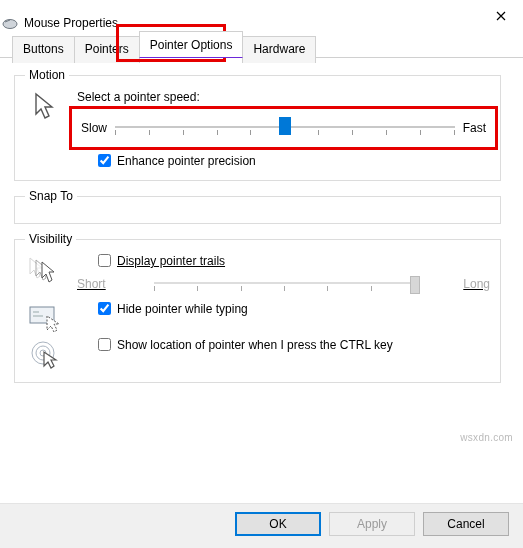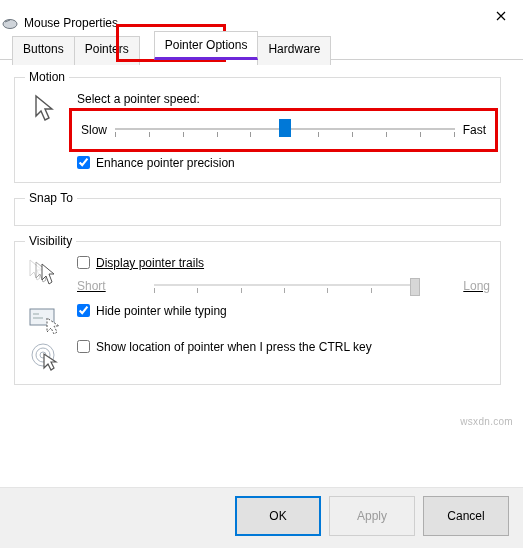--- a/index.html
+++ b/index.html
@@ -5,21 +5,21 @@
   * { box-sizing: border-box; font-family: "Segoe UI", Tahoma, sans-serif; font-size: 12px; }
   body { margin: 0; background: #fff; width: 523px; height: 548px; overflow: hidden; }
   .window { width: 523px; height: 548px; background: #fff; display: flex; flex-direction: column; }
   .titlebar { display: flex; align-items: flex-end; height: 30px; padding: 0 2px; }
   .tb-icon { width: 16px; height: 12px; margin-right: 6px; }
   .tb-title { flex: 1; font-size: 12px; color: #000; }
   .tb-close { width: 40px; height: 28px; display:flex; align-items:center; justify-content:center; cursor:pointer; }
 
   .tabbar { display: flex; padding: 0 12px; border-bottom: 1px solid #d0d0d0; position: relative; }
   .tab { padding: 6px 10px 5px 10px; border: 1px solid #d0d0d0; border-bottom: none; background: #fff; margin-right: -1px; position: relative; top: 1px; cursor:pointer; }
-  .tab.active { background: #fff; top: 1px; border-bottom: 3px solid #6d28d9; z-index: 2; margin-left: 15px; }
+  .tab.active { background: #fff; top: 1px; border-bottom: 1px solid #6d28d9; z-index: 2; }
   .tab.inactive { background: #f5f5f5; top: 6px; padding-top:5px; padding-bottom:4px; }
 
   .red-box-tab { position:absolute; border: 3px solid #e60000; pointer-events:none; }
   .red-box-speed { position:absolute; border: 3px solid #e60000; pointer-events:none; }
 
   .panel { flex: 1; padding: 10px 22px 6px 14px; display:flex; flex-direction:column; gap: 8px; position:relative; }
 
   fieldset { border: 1px solid #dcdcdc; border-radius: 0; padding: 8px 10px 12px 10px; margin: 0; position:relative; }
   legend { padding: 0 4px; color: #000; font-size: 12px; }
 
@@ -31,28 +31,28 @@
   .speed-row { display:flex; align-items:center; gap: 8px; padding: 6px 4px; position:relative; }
   .slider-wrap { flex:1; position:relative; height: 24px; display:flex; align-items:center; }
   .track { position:absolute; left:0; right:0; top:10px; height:2px; background:#c8c8c8; }
   .ticks { position:absolute; left:0; right:0; top:14px; height:6px; display:flex; justify-content:space-between; }
   .ticks span { width:1px; height:5px; background:#999; }
   .thumb { position:absolute; top:1px; width:12px; height:18px; background:#0078d7; transform:translateX(-50%); }
   .thumb::after { content:""; position:absolute; left:0; top:18px; border-left:6px solid transparent; border-right:6px solid transparent; border-top:0; }
 
   .disabled-label { color: #a9a9a9; }
 
-  .chk { display:flex; align-items:flex-start; gap:6px; }
+  .chk { display:flex; align-items:flex-start; gap:6px;margin-left:21px; }
   .chk input { margin: 0; width:13px; height:13px; cursor:pointer; }
   .chk label { cursor:pointer; }
 
   .trail-slider .thumb2 { position:absolute; top:4px; width:10px; height:18px; background:#d1d1d1; border:1px solid #b0b0b0; transform:translateX(-50%); }
 
   .btnbar { display:flex; justify-content:flex-end; gap:8px; padding: 8px 14px 12px 14px; border-top: 1px solid #e4e4e4; background:#f0f0f0; }
-  .btn { min-width: 86px; height: 40px; border:1px solid #adadad; background:#e1e1e1; cursor:pointer; display:flex; align-items:center; justify-content:center; }
+  .btn { min-width: 86px; height: 24px; border:1px solid #adadad; background:#e1e1e1; cursor:pointer; display:flex; align-items:center; justify-content:center; }
   .btn.default { border:2px solid #0078d7; background:#e1e1e1; }
   .btn.disabled { color:#9b9b9b; background:#efefef; border-color:#cfcfcf; cursor:default; }
 
   .watermark { position:absolute; right:10px; bottom: 60px; font-size:10px; color:#bbb; letter-spacing:0.3px; }
 
   .motion-icons svg, .snap-icons svg, .vis-icons svg { display:block; }
 </style>
 </head>
 <body>
 

